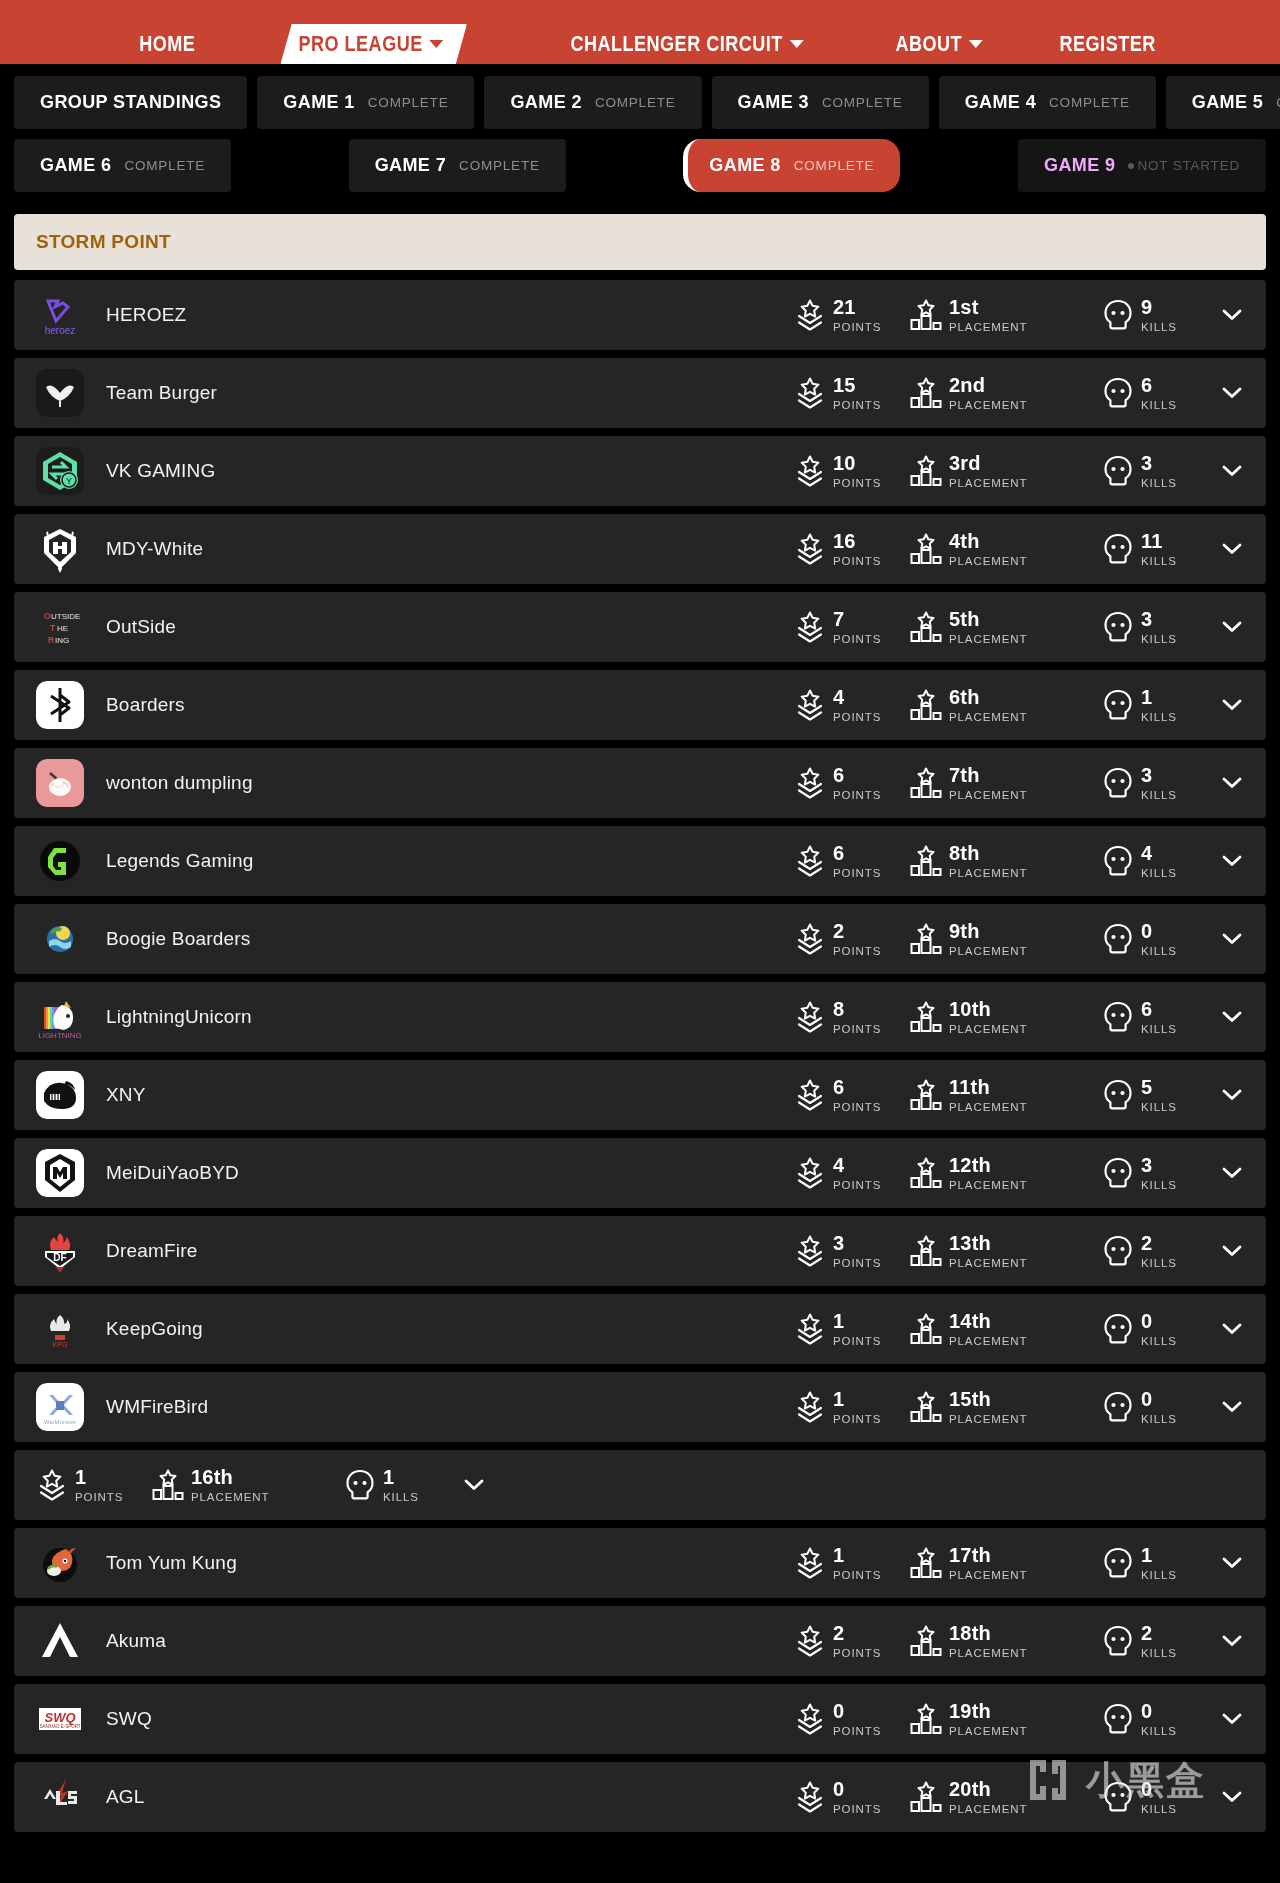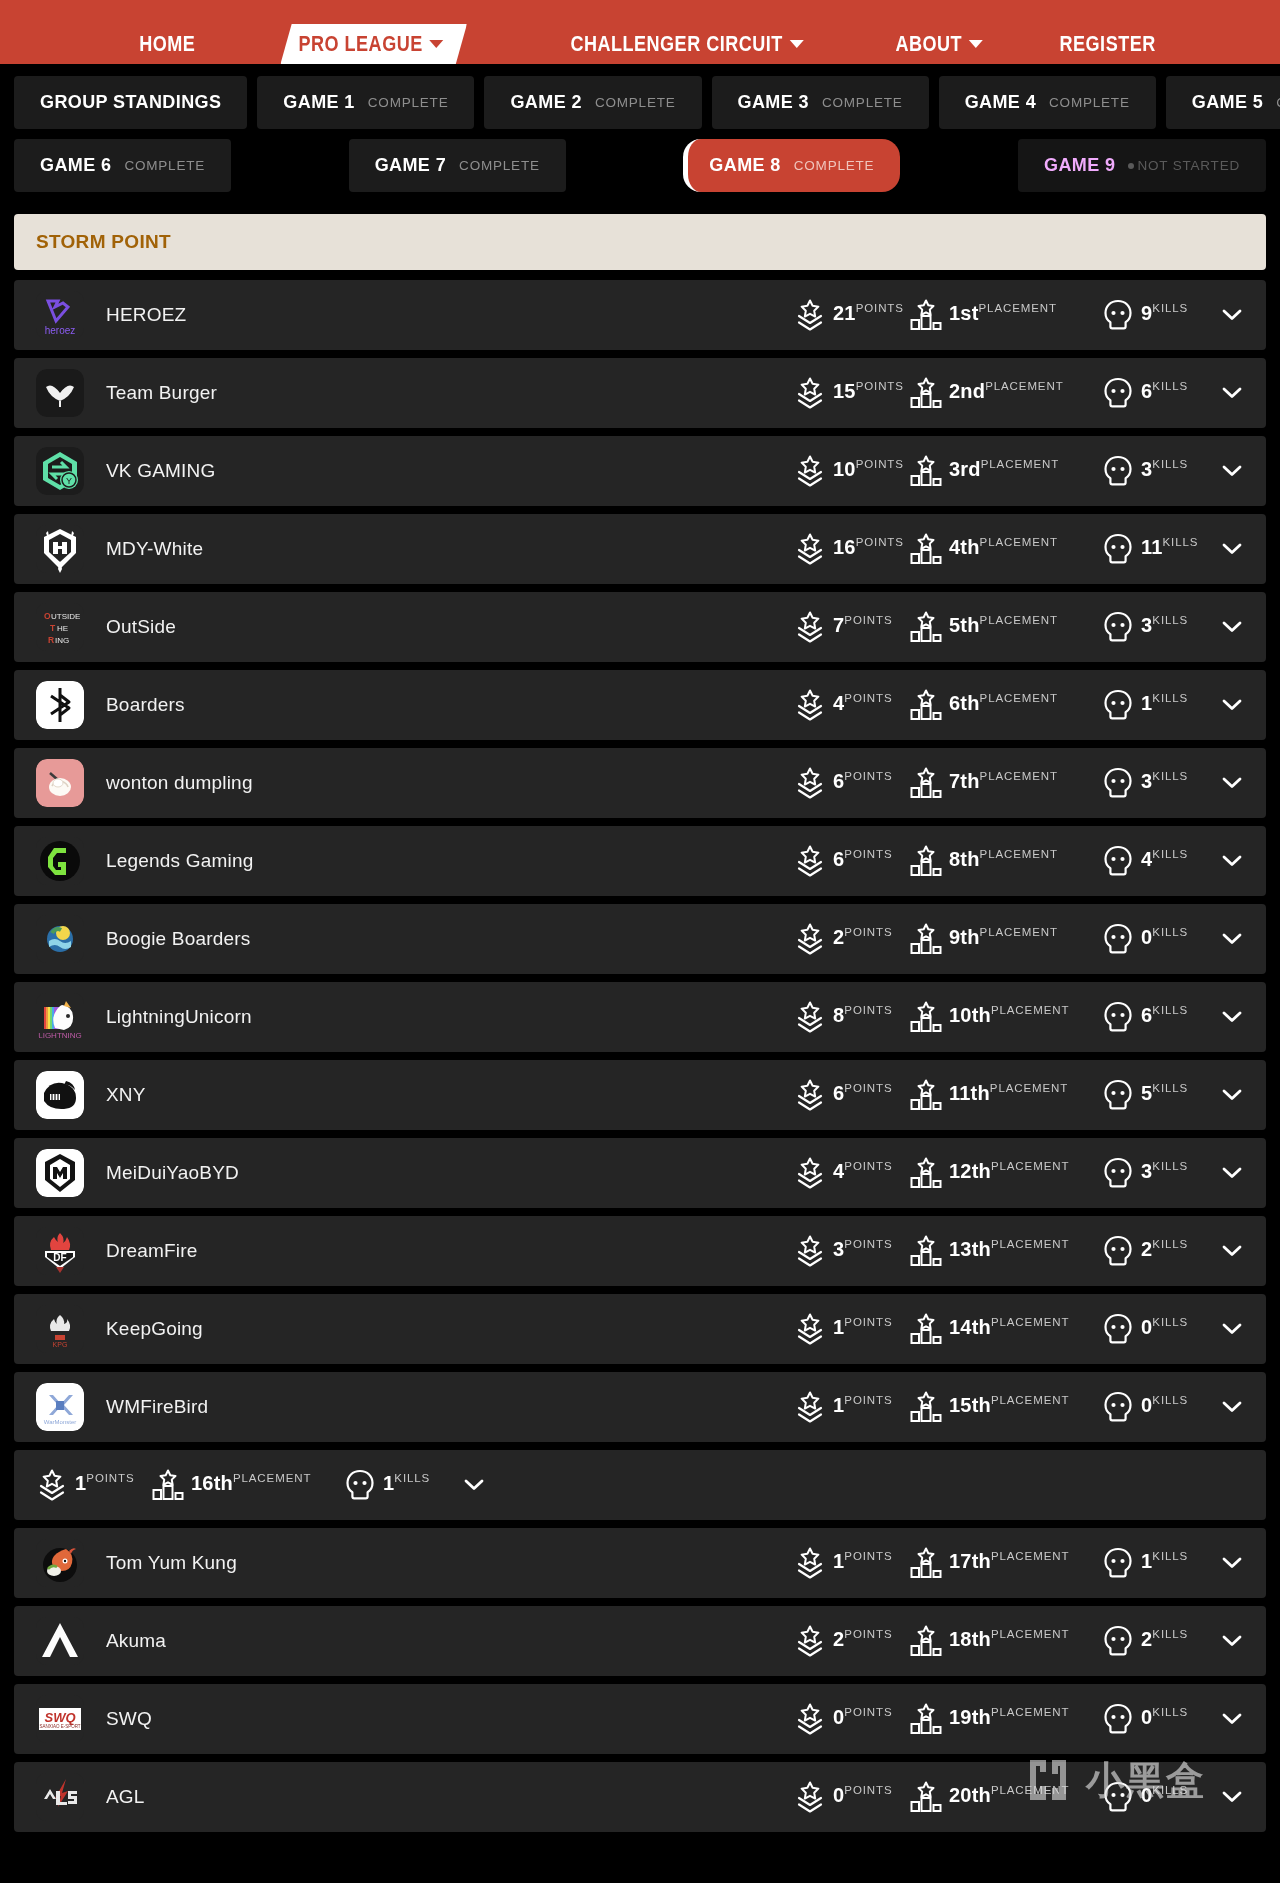--- a/index.html
+++ b/index.html
@@ -183,21 +183,21 @@
   .stat.points { width: 116px; }
   .stat.placement { width: 192px; }
   .stat.kills { width: 106px; }
   .stat-icon {
     width: 32px; height: 34px;
     flex: 0 0 32px;
     display: flex;
     align-items: center;
     justify-content: center;
   }
-  .stat-text { display: flex; flex-direction: row; line-height: 1; }
+  .stat-text { display: flex; flex-direction: column; line-height: 1; }
   .stat-value {
     color: #ffffff;
     font-size: 20px;
     font-weight: 700;
     letter-spacing: 0.2px;
     margin-bottom: 5px;
   }
   .stat-label {
     color: #c9c9c9;
     font-size: 11.5px;

